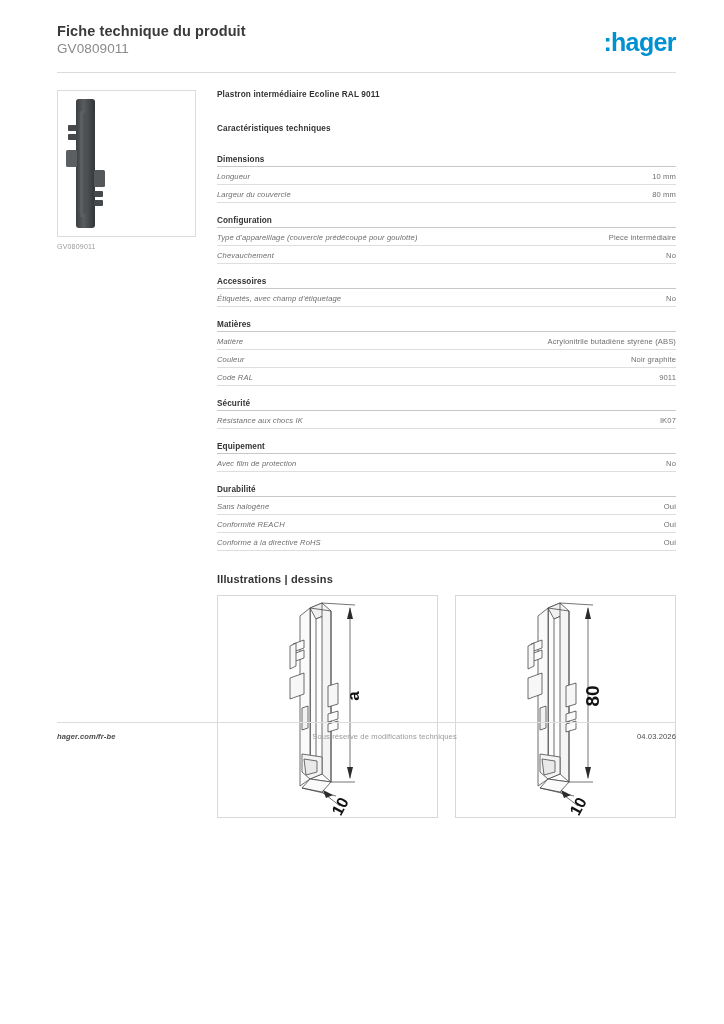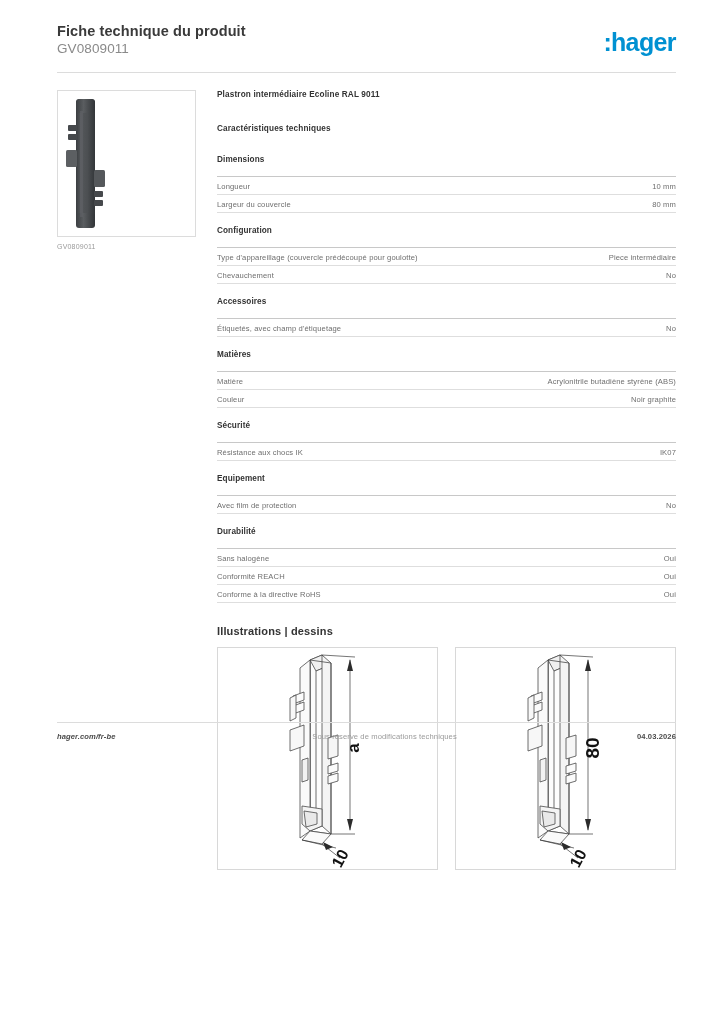--- a/index.html
+++ b/index.html
@@ -115,34 +115,34 @@
   }
 
   .spec-group {
     margin-bottom: 13px;
   }
   .spec-group-title {
     font-size: 8.2px;
     font-weight: bold;
     color: #333;
     letter-spacing: 0.1px;
-    padding-bottom: 12px;
+    padding-bottom: 2px;
     border-bottom: 1px solid #c8c8c8;
   }
   .spec-row {
     display: flex;
     justify-content: space-between;
     align-items: baseline;
     font-size: 7.6px;
     color: #6e6e6e;
     letter-spacing: 0.12px;
     padding: 4.5px 0 3.5px 0;
     border-bottom: 1px solid #dedede;
   }
-  .spec-label { text-align: right; }
+  .spec-label { text-align: right; font-style: italic; }
   .spec-value { text-align: center; padding-left: 10px; white-space: nowrap; }
 
   
   .drawings-title {
     font-size: 11px;
     font-weight: bold;
     color: #333;
     letter-spacing: 0.15px;
     margin-top: 22px;
     margin-bottom: 10px;
@@ -180,21 +180,21 @@
   .footer-left {
     position: absolute; left: 0; top: 0;
     font-weight: bold; color: #4a4a4a; letter-spacing: 0.1px; font-style: italic;
   }
   .footer-center {
     position: absolute; left: 0; right: 0; top: 0;
     text-align: center; color: #9a9a9a; letter-spacing: 0.1px; padding-left: 36px;
   }
   .footer-right {
     position: absolute; right: 0; top: 0;
-    font-weight: bold; color: #4a4a4a; letter-spacing: 0.1px;
+    font-weight: normal; color: #4a4a4a; letter-spacing: 0.1px;
   }
 </style>
 </head>
 <body>
 
 <div class="page">
 
   <div class="header">
     <div class="header-title">Fiche technique du produit</div>
     <div class="header-subtitle">GV0809011</div>
@@ -275,20 +275,24 @@
         </div>
         <div class="spec-group">
           <div class="spec-group-title">Matières</div>
           <div class="spec-row">
             <span class="spec-label">Matière</span>
             <span class="spec-value">Acrylonitrile butadiène styrène (ABS)</span>
           </div>
           <div class="spec-row">
             <span class="spec-label">Couleur</span>
             <span class="spec-value">Noir graphite</span>
+          </div>
+          <div class="spec-row">
+            <span class="spec-label">Code RAL</span>
+            <span class="spec-value">9011</span>
           </div>
         </div>
         <div class="spec-group">
           <div class="spec-group-title">Sécurité</div>
           <div class="spec-row">
             <span class="spec-label">Résistance aux chocs IK</span>
             <span class="spec-value">IK07</span>
           </div>
         </div>
         <div class="spec-group">

